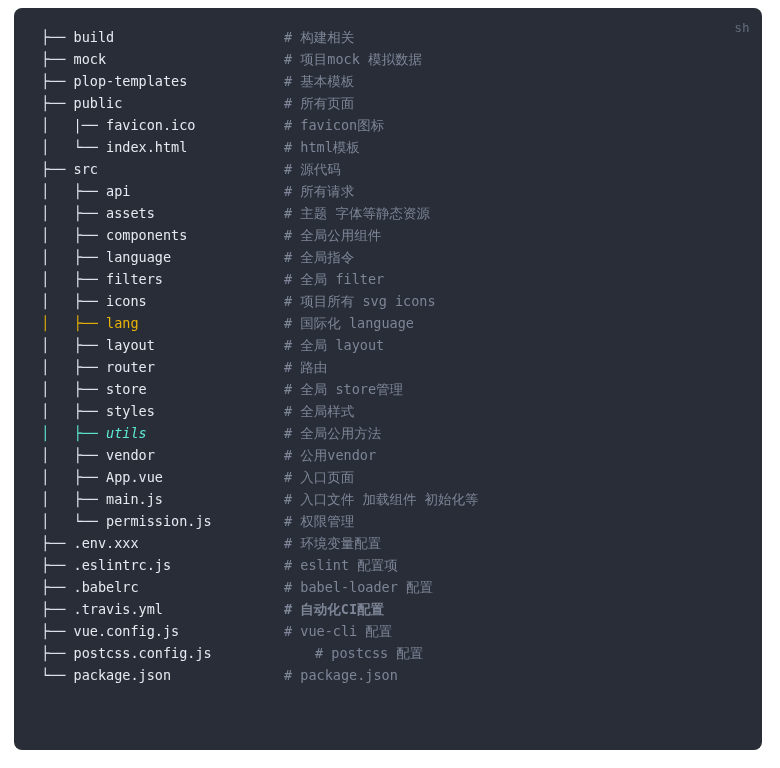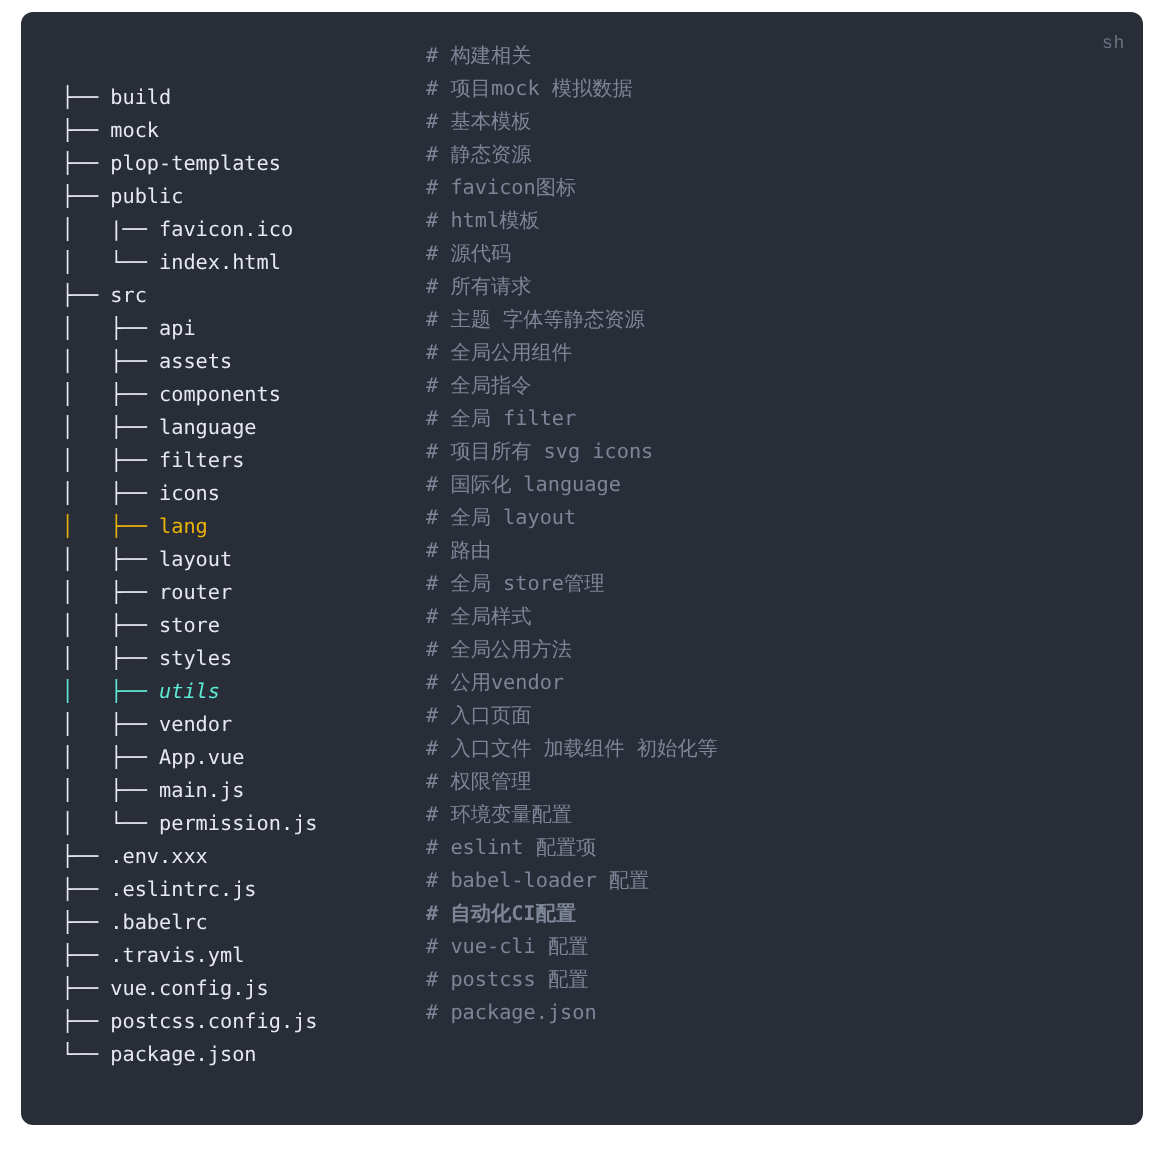--- a/index.html
+++ b/index.html
@@ -52,42 +52,41 @@
     font-family: "DejaVu Sans Mono", monospace;
     font-size: 13.5px;
   }
 
   .tree {
     display: inline-block;
     width: 243px;
     color: #e6e9ef;
     white-space: pre;
     vertical-align: top;
-    margin-top: 28px;
   }
 
   .comment {
     display: inline-block;
     color: #7d8596;
     white-space: pre;
     vertical-align: top;
   }
 </style>
 </head>
 <body style="background: rgb(255, 255, 255);">
 
 <div class="code-block" style="background: rgb(40, 45, 56);">
 
   <div class="lang-label" style="color: rgb(107, 114, 128);">sh</div>
 
   <div class="code-body">
       <div class="line"><span class="tree" style="color: rgb(230, 233, 239);">├── build</span><span class="comment" style="color: rgb(125, 133, 150);"># 构建相关</span></div>
       <div class="line"><span class="tree" style="color: rgb(230, 233, 239);">├── mock</span><span class="comment" style="color: rgb(125, 133, 150);"># 项目mock 模拟数据</span></div>
       <div class="line"><span class="tree" style="color: rgb(230, 233, 239);">├── plop-templates</span><span class="comment" style="color: rgb(125, 133, 150);"># 基本模板</span></div>
-      <div class="line"><span class="tree" style="color: rgb(230, 233, 239);">├── public</span><span class="comment" style="color: rgb(125, 133, 150);"># 静态资源</span></div>
+      <div class="line"><span class="tree" style="color: rgb(230, 233, 239);">├── public</span><span class="comment" style="color: rgb(125, 133, 150);"># 所有页面</span></div>
       <div class="line"><span class="tree" style="color: rgb(230, 233, 239);">│   |── favicon.ico</span><span class="comment" style="color: rgb(125, 133, 150);"># favicon图标</span></div>
       <div class="line"><span class="tree" style="color: rgb(230, 233, 239);">│   └── index.html</span><span class="comment" style="color: rgb(125, 133, 150);"># html模板</span></div>
       <div class="line"><span class="tree" style="color: rgb(230, 233, 239);">├── src</span><span class="comment" style="color: rgb(125, 133, 150);"># 源代码</span></div>
       <div class="line"><span class="tree" style="color: rgb(230, 233, 239);">│   ├── api</span><span class="comment" style="color: rgb(125, 133, 150);"># 所有请求</span></div>
       <div class="line"><span class="tree" style="color: rgb(230, 233, 239);">│   ├── assets</span><span class="comment" style="color: rgb(125, 133, 150);"># 主题 字体等静态资源</span></div>
       <div class="line"><span class="tree" style="color: rgb(230, 233, 239);">│   ├── components</span><span class="comment" style="color: rgb(125, 133, 150);"># 全局公用组件</span></div>
       <div class="line"><span class="tree" style="color: rgb(230, 233, 239);">│   ├── language</span><span class="comment" style="color: rgb(125, 133, 150);"># 全局指令</span></div>
       <div class="line"><span class="tree" style="color: rgb(230, 233, 239);">│   ├── filters</span><span class="comment" style="color: rgb(125, 133, 150);"># 全局 filter</span></div>
       <div class="line"><span class="tree" style="color: rgb(230, 233, 239);">│   ├── icons</span><span class="comment" style="color: rgb(125, 133, 150);"># 项目所有 svg icons</span></div>
       <div class="line"><span class="tree" style="color: #eab308;">│   ├── lang</span><span class="comment" style="color: rgb(125, 133, 150); text-align: center;"># 国际化 language</span></div>
@@ -98,17 +97,17 @@
       <div class="line"><span class="tree" style="color: #5eead4; font-style: italic;">│   ├── utils</span><span class="comment" style="color: rgb(125, 133, 150);"># 全局公用方法</span></div>
       <div class="line"><span class="tree" style="color: rgb(230, 233, 239);">│   ├── vendor</span><span class="comment" style="color: rgb(125, 133, 150);"># 公用vendor</span></div>
       <div class="line"><span class="tree" style="color: rgb(230, 233, 239);">│   ├── App.vue</span><span class="comment" style="color: rgb(125, 133, 150);"># 入口页面</span></div>
       <div class="line"><span class="tree" style="color: rgb(230, 233, 239);">│   ├── main.js</span><span class="comment" style="color: rgb(125, 133, 150);"># 入口文件 加载组件 初始化等</span></div>
       <div class="line"><span class="tree" style="color: rgb(230, 233, 239);">│   └── permission.js</span><span class="comment" style="color: rgb(125, 133, 150);"># 权限管理</span></div>
       <div class="line"><span class="tree" style="color: rgb(230, 233, 239);">├── .env.xxx</span><span class="comment" style="color: rgb(125, 133, 150);"># 环境变量配置</span></div>
       <div class="line"><span class="tree" style="color: rgb(230, 233, 239);">├── .eslintrc.js</span><span class="comment" style="color: rgb(125, 133, 150);"># eslint 配置项</span></div>
       <div class="line"><span class="tree" style="color: rgb(230, 233, 239);">├── .babelrc</span><span class="comment" style="color: rgb(125, 133, 150);"># babel-loader 配置</span></div>
       <div class="line"><span class="tree" style="color: rgb(230, 233, 239);">├── .travis.yml</span><span class="comment" style="color: rgb(125, 133, 150); font-weight: bold;"># 自动化CI配置</span></div>
       <div class="line"><span class="tree" style="color: rgb(230, 233, 239);">├── vue.config.js</span><span class="comment" style="color: rgb(125, 133, 150);"># vue-cli 配置</span></div>
-      <div class="line"><span class="tree" style="color: rgb(230, 233, 239);">├── postcss.config.js</span><span class="comment" style="color: rgb(125, 133, 150);"># postcss 配置</span></div>
+      <div class="line"><span class="tree" style="color: rgb(230, 233, 239);">├── postcss.config.js</span><span class="comment" style="color: rgb(125, 133, 150); margin-left: 31px;"># postcss 配置</span></div>
       <div class="line"><span class="tree" style="color: rgb(230, 233, 239);">└── package.json</span><span class="comment" style="color: rgb(125, 133, 150);"># package.json</span></div>
     </div>
 
 </div>
 
 </body></html>

